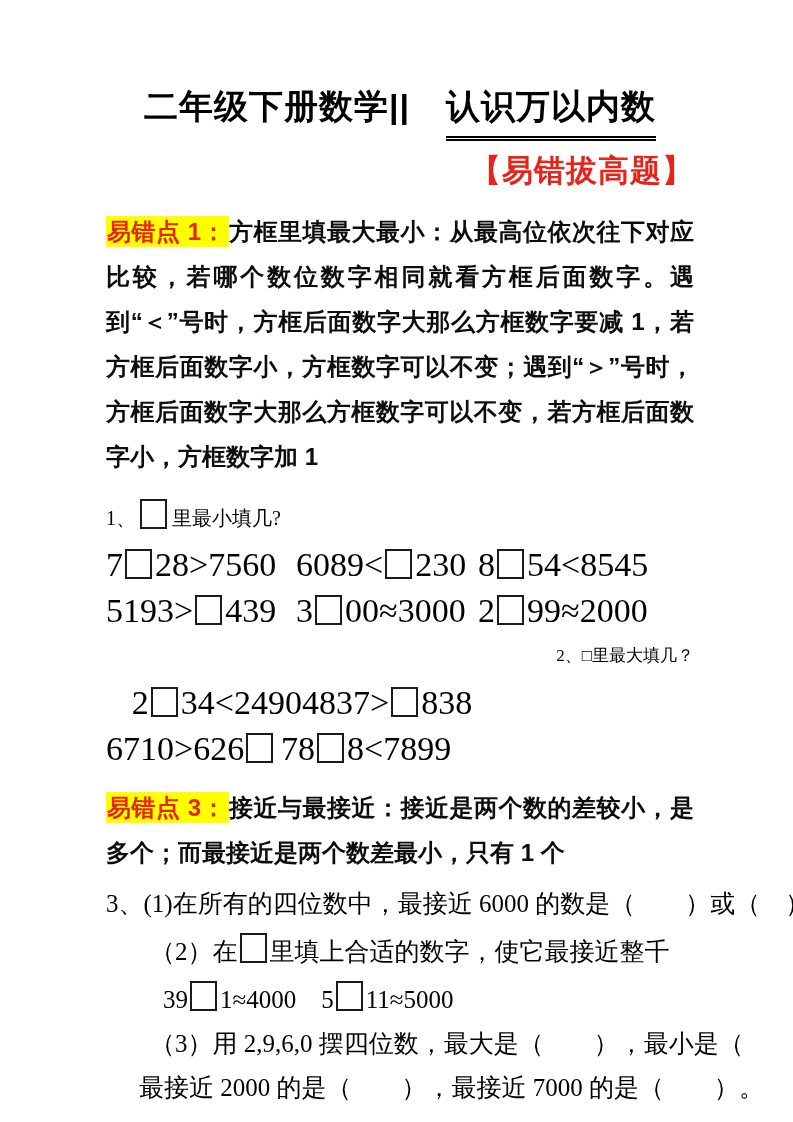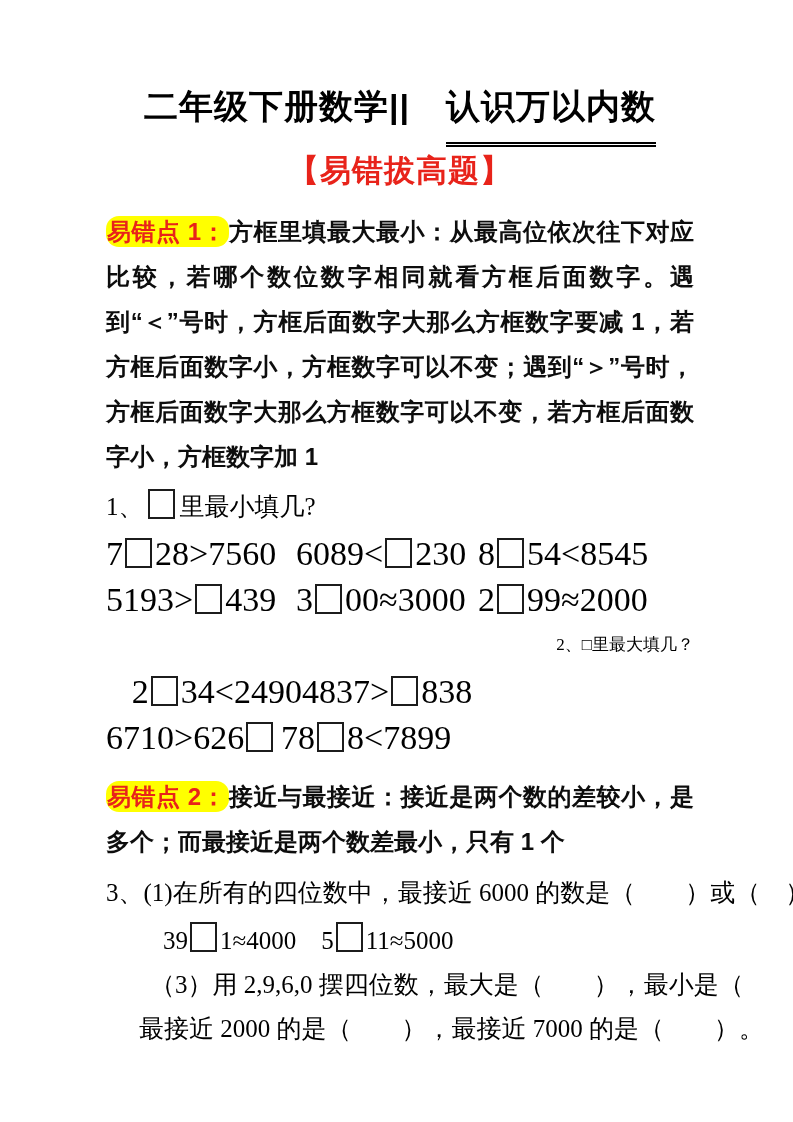--- a/index.html
+++ b/index.html
@@ -8,38 +8,38 @@
     font-family:"Liberation Serif","DejaVu Serif",serif;color:#000;
   }
   .page{padding:84px 99px 0 106px;}
 
   .title{
     margin:0;text-align:center;
     font-family:"Liberation Sans","DejaVu Sans",sans-serif;
     font-weight:800;font-size:34px;line-height:1.3;color:#000;
     letter-spacing:1px;white-space:nowrap;
   }
-  .title .dunder{border-bottom:5px double #000;padding-bottom:17px;margin-left:36px;}
+  .title .dunder{border-bottom:5px double #000;padding-bottom:11px;margin-left:36px;}
 
   .subtitle{
     margin:24px 0 0 0;text-align:center;
     font-family:"Liberation Sans","DejaVu Sans",sans-serif;
     font-weight:800;font-size:31px;line-height:1.2;
     letter-spacing:1px;
   }
 
   .tip{
     margin:20px 0 0 0;
     font-family:"Liberation Sans","DejaVu Sans",sans-serif;
     font-weight:700;font-size:24px;line-height:45px;
     text-align:justify;color:#0d0d0d;
   }
-  .tip .hl{padding:2px 3px 2px 1px;border-radius:13px;}
+  .tip .hl{padding:2px 3px 2px 1px;}
 
-  .q-label{font-size:25px;line-height:34px;margin-top:10px;}
+  .q-label{font-size:20px;line-height:34px;margin-top:20px;}
   .q-label-plain{font-size:17px;line-height:34px;margin-top:12px;text-align:right;}
 
   .expr-row{margin-top:14px;font-size:34px;line-height:32px;white-space:nowrap;}
   .expr-row .cell{display:inline-block;}
   .row3 .cell:nth-child(1){width:190px;}
   .row3 .cell:nth-child(2){width:182px;}
   .q2-row-1 .cell:first-child{width:196px;text-align:right;}
   .q2-row-2 .cell:first-child{width:175px;}
 
   .sq{
@@ -55,21 +55,21 @@
   .ind2{padding-left:57px;}
   .ind-last{padding-left:33px;}
 </style>
 </head>
 <body>
 
 <div class="page">
 
   <h1 class="title"><span>二年级下册数学||</span><span class="dunder">认识万以内数</span></h1>
 
-  <h2 class="subtitle" style="color: rgb(232, 35, 26);">【易错拔高题】</h2>
+  <h2 class="subtitle" style="color: rgb(232, 35, 26); text-align: right;">【易错拔高题】</h2>
 
   <p class="tip"><span class="hl" style="color: rgb(232, 35, 26); background: rgb(255, 255, 0);">易错点 1：</span><span>方框里填最大最小：从最高位依次往下对应比较，若哪个数位数字相同就看方框后面数字。遇到“＜”号时，方框后面数字大那么方框数字要减 1，若方框后面数字小，方框数字可以不变；遇到“＞”号时，方框后面数字大那么方框数字可以不变，若方框后面数字小，方框数字加 1</span></p>
 
   <div class="q-label">1、<span class="sq"></span>里最小填几?</div>
 
   <div class="expr-row row3">
     <span class="cell">7<span class="sq"></span>28&gt;7560</span><span class="cell">6089&lt;<span class="sq"></span>230</span><span class="cell">8<span class="sq"></span>54&lt;8545</span>
   </div>
   <div class="expr-row row3">
     <span class="cell">5193&gt;<span class="sq"></span>439</span><span class="cell">3<span class="sq"></span>00≈3000</span><span class="cell">2<span class="sq"></span>99≈2000</span>
@@ -77,20 +77,21 @@
 
   <div class="q-label-plain">2、□里最大填几？</div>
 
   <div class="expr-row q2-row-1">
     <span class="cell">2<span class="sq"></span>34&lt;2490</span><span class="cell">4837&gt;<span class="sq"></span>838</span>
   </div>
   <div class="expr-row q2-row-2">
     <span class="cell">6710&gt;626<span class="sq"></span></span><span class="cell">78<span class="sq"></span>8&lt;7899</span>
   </div>
 
-  <p class="tip"><span class="hl" style="color: rgb(232, 35, 26); background: rgb(255, 255, 0);">易错点 2：</span><span>接近与最接近：接近是两个数的差较小，是多个；而最接近是两个数差最小，只有 1 个</span></p>
+  <p class="tip"><span class="hl" style="color: rgb(232, 35, 26); background: rgb(255, 255, 0);">易错点 3：</span><span>接近与最接近：接近是两个数的差较小，是多个；而最接近是两个数差最小，只有 1 个</span></p>
 
   <div class="q3-line ind0">3、(1)在所有的四位数中，最接近 6000 的数是（　　）或（　）</div>
+  <div class="q3-line ind1">（2）在<span class="sq"></span>里填上合适的数字，使它最接近整千</div>
   <div class="q3-line ind2">39<span class="sq"></span>1≈4000　5<span class="sq"></span>11≈5000</div>
   <div class="q3-line ind1">（3）用 2,9,6,0 摆四位数，最大是（　　），最小是（　　），</div>
   <div class="q3-line ind-last">最接近 2000 的是（　　），最接近 7000 的是（　　）。</div>
 
 </div>
 
 </body></html>

